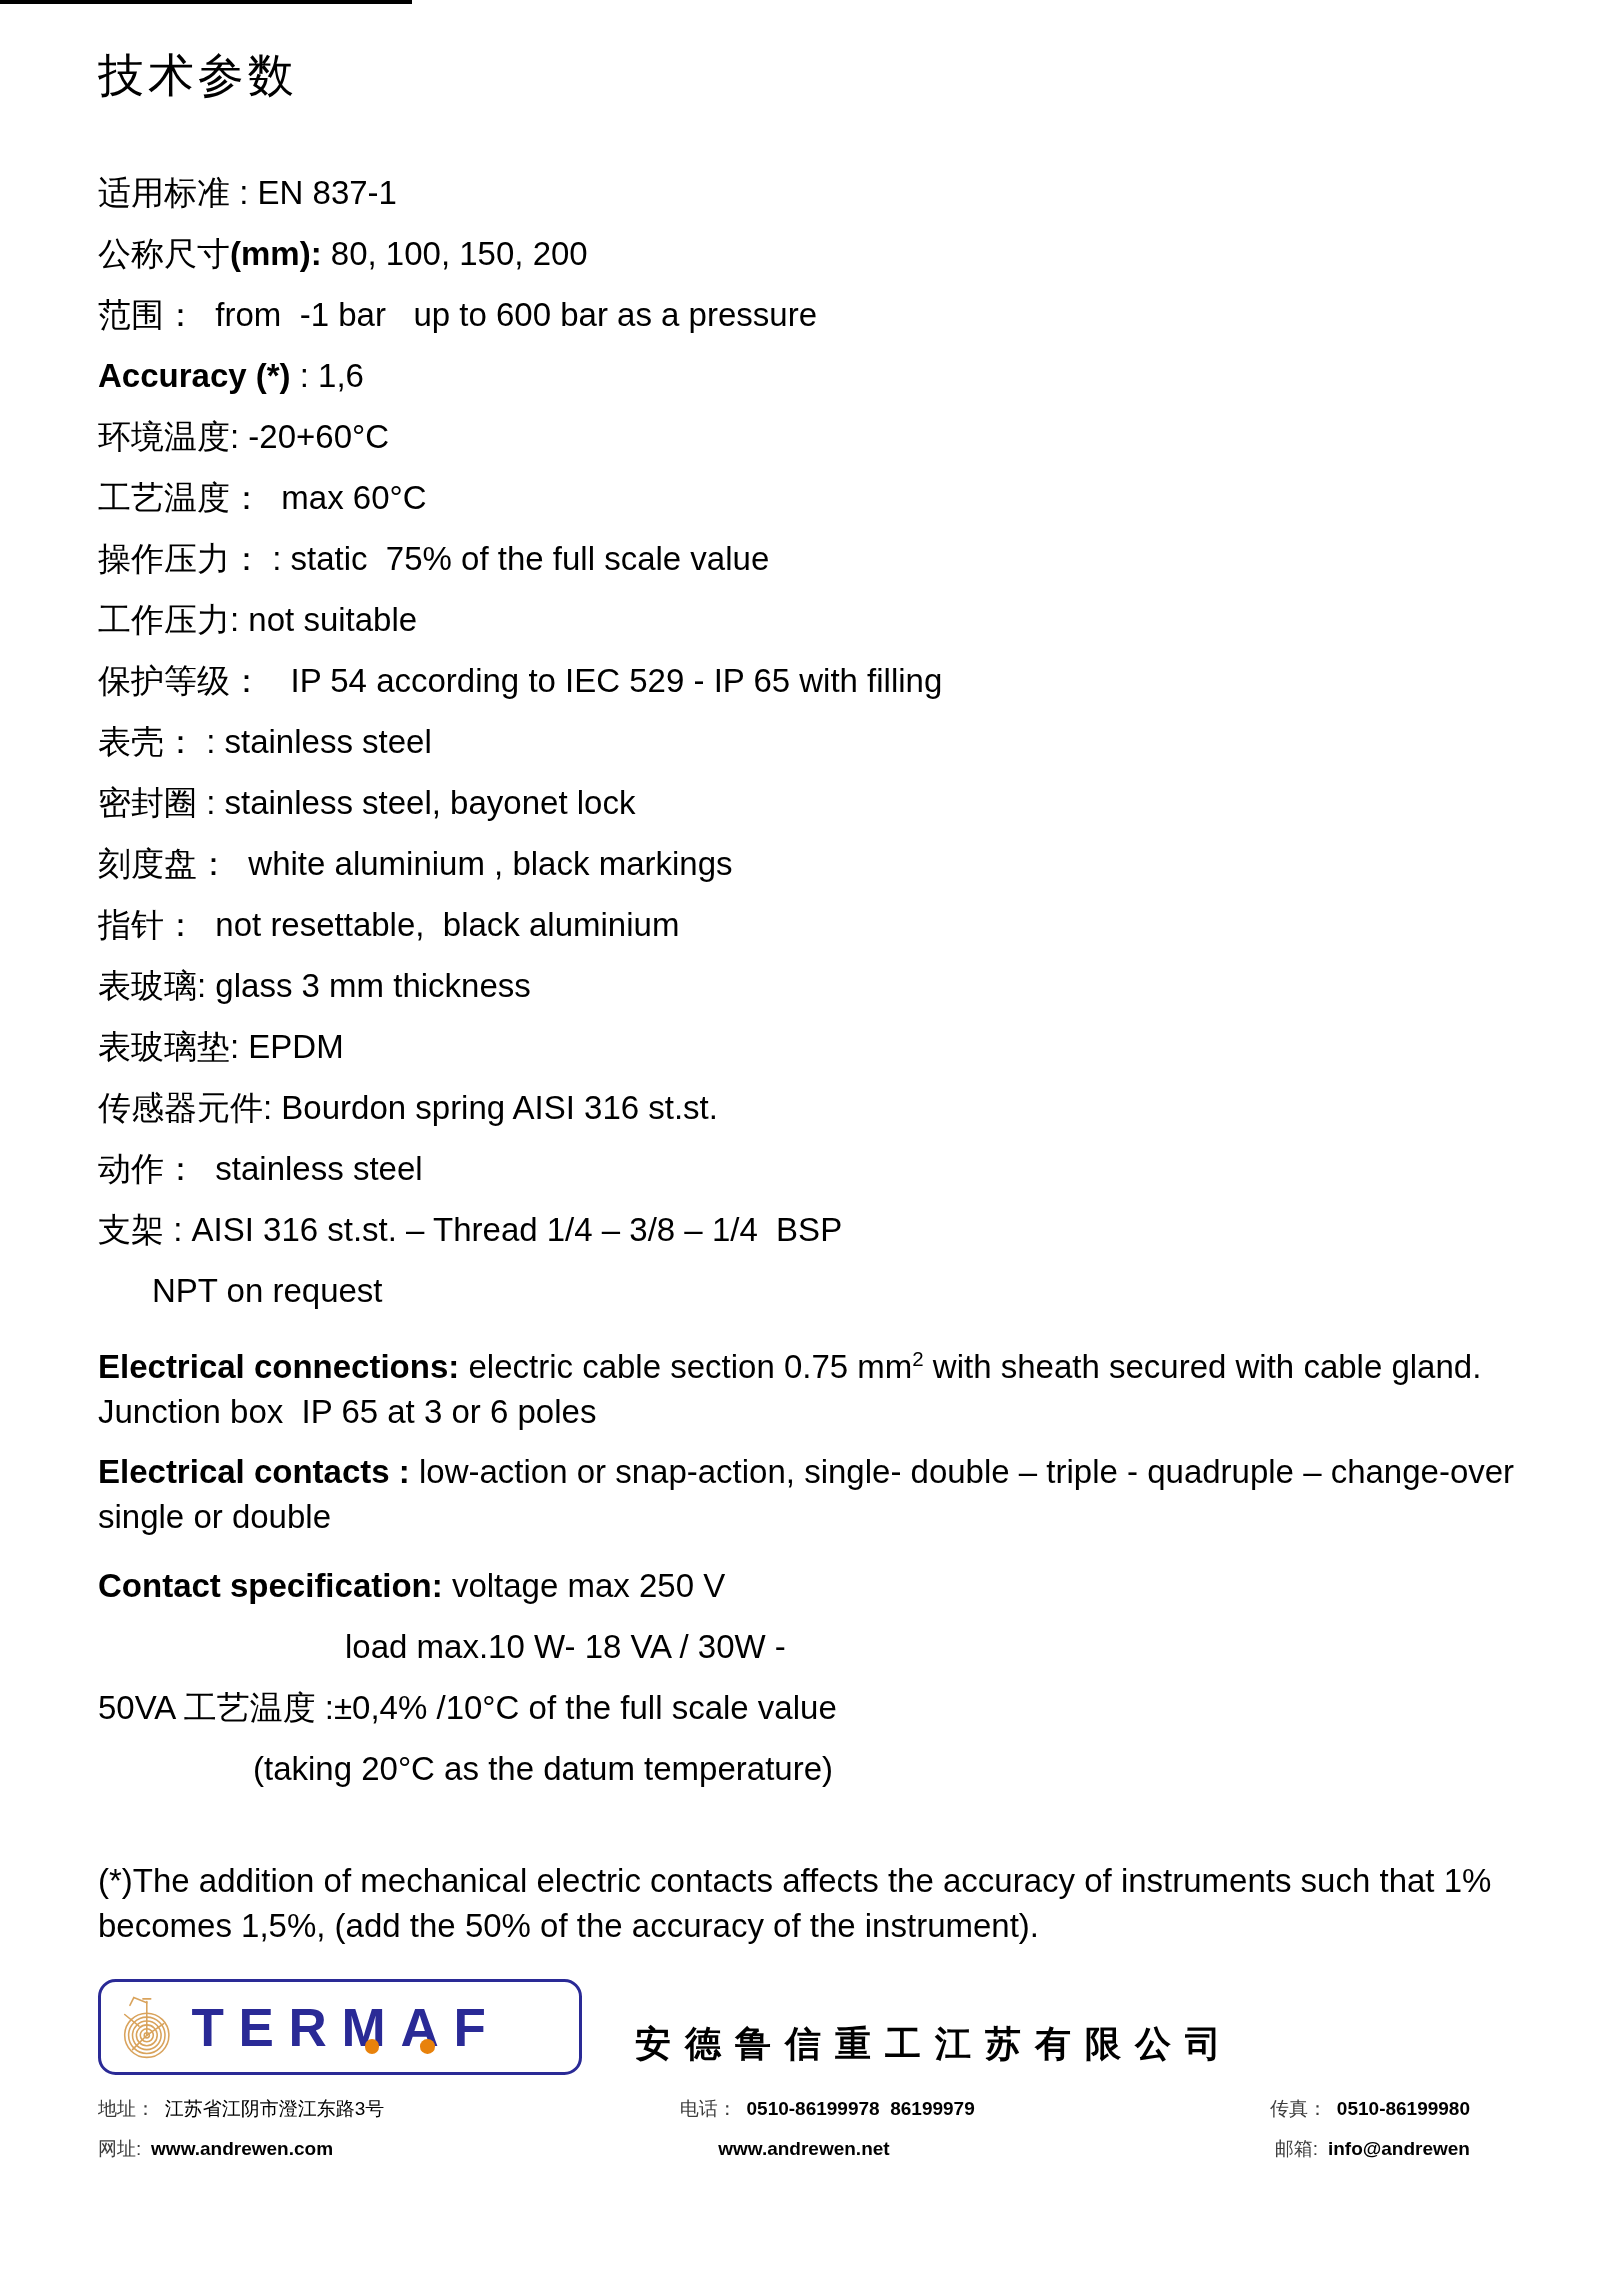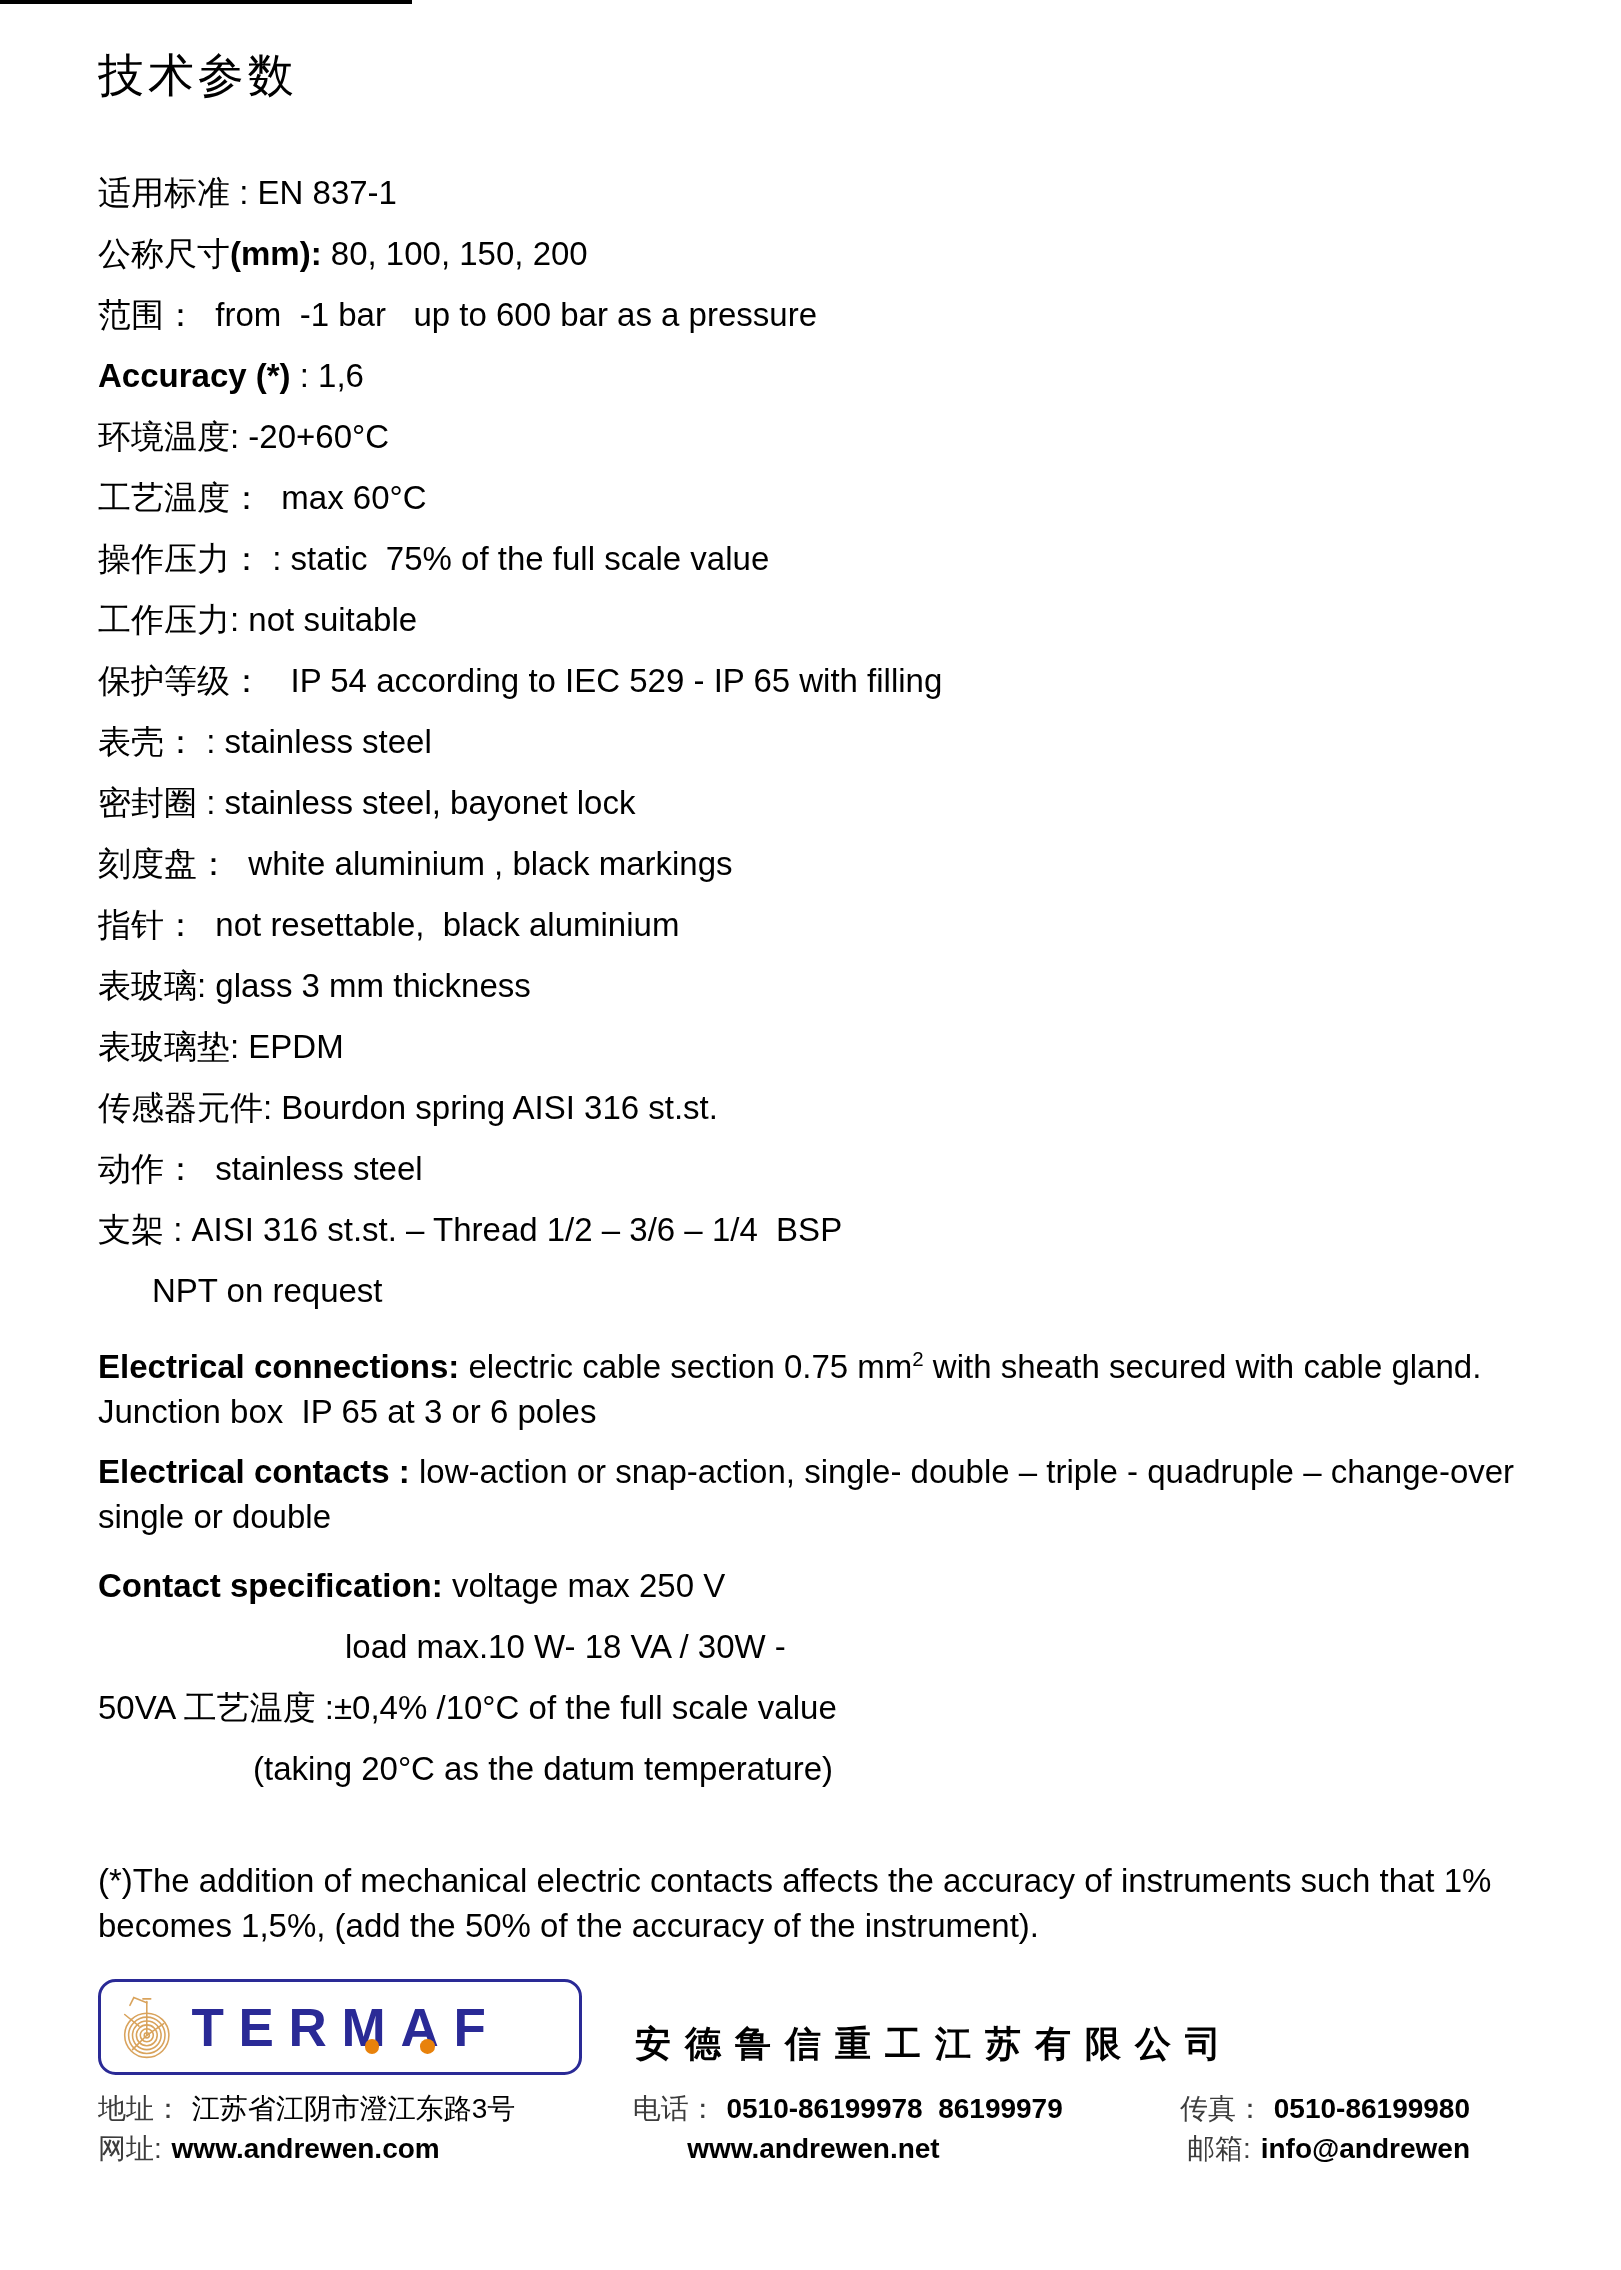--- a/index.html
+++ b/index.html
@@ -34,21 +34,21 @@
   .logo-wordmark {
     position:relative; margin-left:13.7px; line-height:1;
     font-size:53px; font-weight:700; letter-spacing:14.7px;
     color:var(--logo_navy);
   }
   .logo-dot { position:absolute; width:14.7px; height:14.7px; border-radius:50%; background:var(--logo_orange); bottom:0px; }
   .dot-m { left:56%; }
   .dot-a { left:74%; }
   .company { font-size:36px; font-weight:700; letter-spacing:2px; margin-left:53px; margin-bottom:6px; white-space:pre; }
 
-  .footer-rows { margin-top:13.7px; width:1372px; font-size:28px; }
+  .footer-rows { margin-top:13.7px; width:1372px; font-size:19px; }
   .footer-row { display:flex; justify-content:space-between; line-height:40px; white-space:pre; }
   .footer-item { display:inline-flex; }
   .f-label { font-weight:400; color:#3c3c3c; margin-right:9.8px; }
   .f-val { font-weight:400; }
   .f-val.s-bold { font-weight:700; }
 </style>
 </head>
 <body style="--logo_navy: #2a2a96; --logo_orange: #e8820c; --spiral: #d9a35c;">
 
 <div class="scan-artifact"></div>
@@ -66,21 +66,21 @@
       <div class="line"><span class="s-label">工作压力:</span><span class="s-val"> not suitable</span></div>
       <div class="line"><span class="s-label">保护等级：</span><span class="s-val">   IP 54 according to IEC 529 - IP 65 with filling</span></div>
       <div class="line"><span class="s-label">表壳：</span><span class="s-val"> : stainless steel</span></div>
       <div class="line"><span class="s-label">密封圈 : </span><span class="s-val">stainless steel, bayonet lock</span></div>
       <div class="line"><span class="s-label">刻度盘：</span><span class="s-val">  white aluminium , black markings</span></div>
       <div class="line"><span class="s-label">指针：</span><span class="s-val">  not resettable,  black aluminium</span></div>
       <div class="line"><span class="s-label">表玻璃:</span><span class="s-val"> glass 3 mm thickness</span></div>
       <div class="line"><span class="s-label">表玻璃垫:</span><span class="s-val"> EPDM</span></div>
       <div class="line"><span class="s-label">传感器元件:</span><span class="s-val"> Bourdon spring AISI 316 st.st.</span></div>
       <div class="line"><span class="s-label">动作：</span><span class="s-val">  stainless steel</span></div>
-      <div class="line"><span class="s-label">支架 : </span><span class="s-val">AISI 316 st.st. – Thread 1/2 – 3/6 – 1/4  BSP</span></div>
+      <div class="line"><span class="s-label">支架 : </span><span class="s-val">AISI 316 st.st. – Thread 1/4 – 3/8 – 1/4  BSP</span></div>
       <div class="line" style="padding-left: 54px;"><span class="s-val">NPT on request</span></div>
       <div class="para"><span class="s-bold">Electrical connections:</span><span class="s-val"> electric cable section 0.75 mm</span><sup class="s-sup">2</sup><span class="s-val"> with sheath secured with cable gland. Junction box  IP 65 at 3 or 6 poles</span></div>
       <div class="para"><span class="s-bold">Electrical contacts :</span><span class="s-val"> low-action or snap-action, single- double – triple - quadruple – change-over single or double</span></div>
       <div class="line"><span class="s-bold">Contact specification:</span><span class="s-val"> voltage max 250 V</span></div>
       <div class="line" style="padding-left: 247px;"><span class="s-val">load max.10 W- 18 VA / 30W -</span></div>
       <div class="line"><span class="s-val">50VA </span><span class="s-label">工艺温度 </span><span class="s-val">:±0,4% /10°C of the full scale value</span></div>
       <div class="line" style="padding-left: 155px;"><span class="s-val">(taking 20°C as the datum temperature)</span></div>
       <div class="para footnote"><span class="s-val">(*)The addition of mechanical electric contacts affects the accuracy of instruments such that 1% becomes 1,5%, (add the 50% of the accuracy of the instrument).</span></div>
     </div>
 </div>

